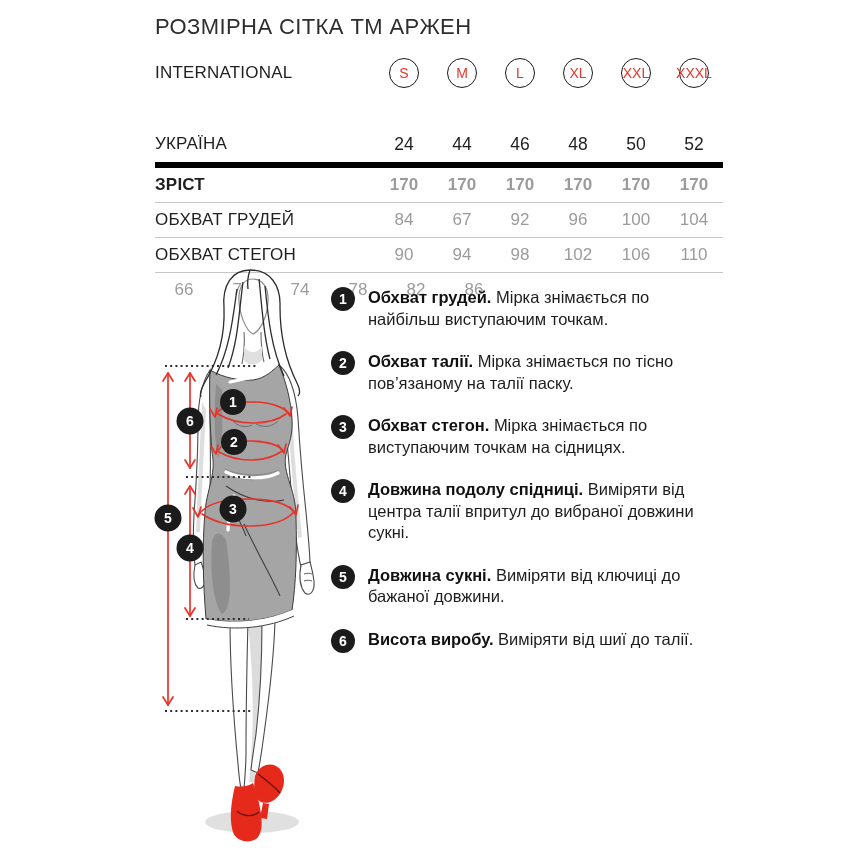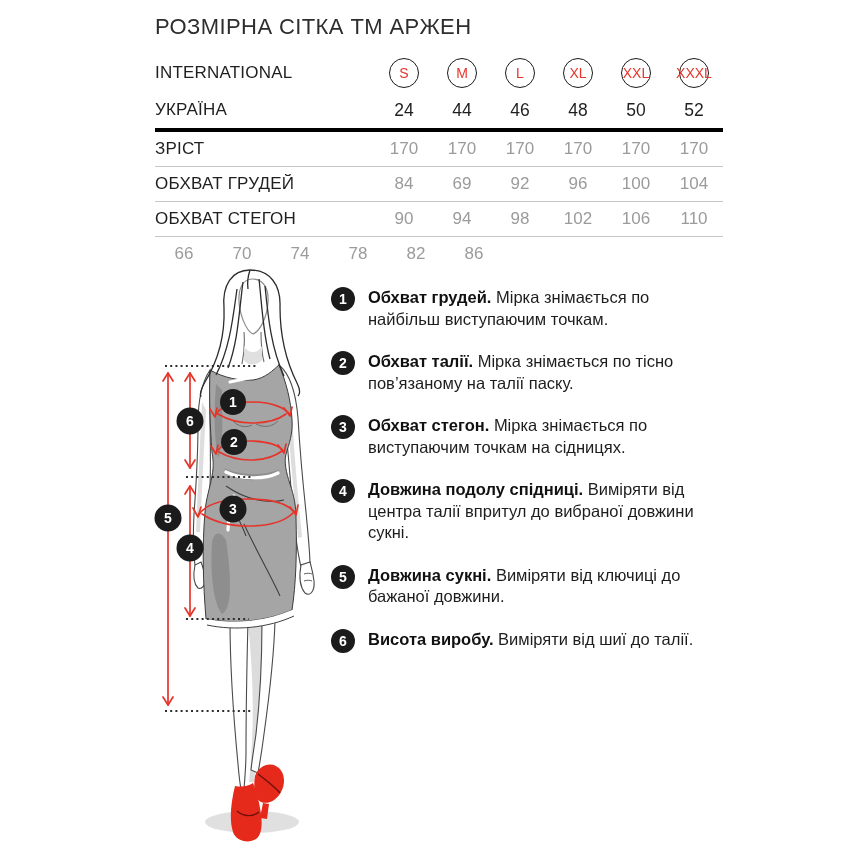--- a/index.html
+++ b/index.html
@@ -10,23 +10,23 @@
   }
   .page-title{
     position:absolute;left:155px;top:13px;
     font-size:22px;line-height:28px;color:#2d2d2d;
     letter-spacing:.4px;font-weight:400;white-space:nowrap;
   }
   
   .size-table{position:absolute;left:155px;top:54px;width:568px;}
   .t-row{display:flex;align-items:center;}
   .t-row.r-intl{height:38px;}
-  .t-row.r-ua{height:36px;}
+  .t-row.r-ua{height:36px;margin-top:34px;}
   .t-row.r-data{height:34px;}
-  .bt-dark{border-top:4px solid #000000;}
+  .bt-dark{border-top:6px solid #000000;font-weight:bold;}
   .bt-light{border-top:1px solid #c7c7c7;}
   .t-label{
     width:220px;flex:0 0 220px;font-size:17px;color:#1f1f1f;
     letter-spacing:.2px;white-space:nowrap;
   }
   .t-cell{
     width:58px;flex:0 0 58px;display:flex;justify-content:center;align-items:center;
     font-size:17px;color:#9b9b9b;
   }
   .r-ua .t-cell{color:#1f1f1f;font-size:17.5px;}
@@ -109,21 +109,21 @@
     <div class="t-cell">170</div>
     <div class="t-cell">170</div>
     <div class="t-cell">170</div>
     <div class="t-cell">170</div>
     <div class="t-cell">170</div>
   </div>
 
   <div class="t-row r-data bt-light">
     <div class="t-label">ОБХВАТ ГРУДЕЙ</div>
     <div class="t-cell">84</div>
-    <div class="t-cell">69</div>
+    <div class="t-cell">67</div>
     <div class="t-cell">92</div>
     <div class="t-cell">96</div>
     <div class="t-cell">100</div>
     <div class="t-cell">104</div>
   </div>
 
   <div class="t-row r-data bt-light">
     <div class="t-label">ОБХВАТ СТЕГОН</div>
     <div class="t-cell">90</div>
     <div class="t-cell">94</div>

